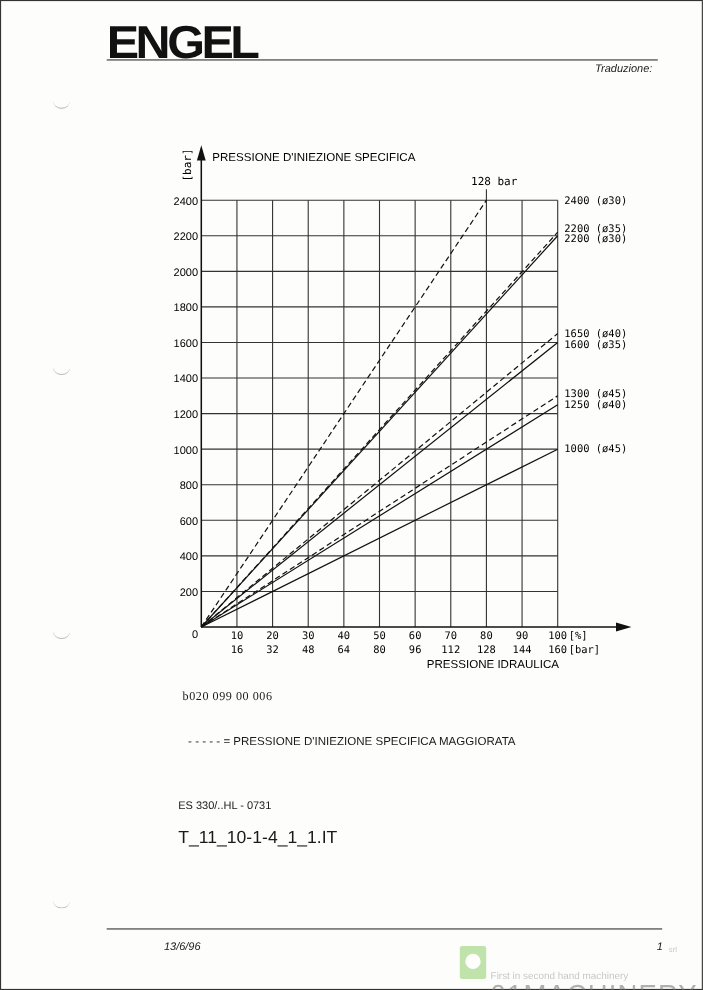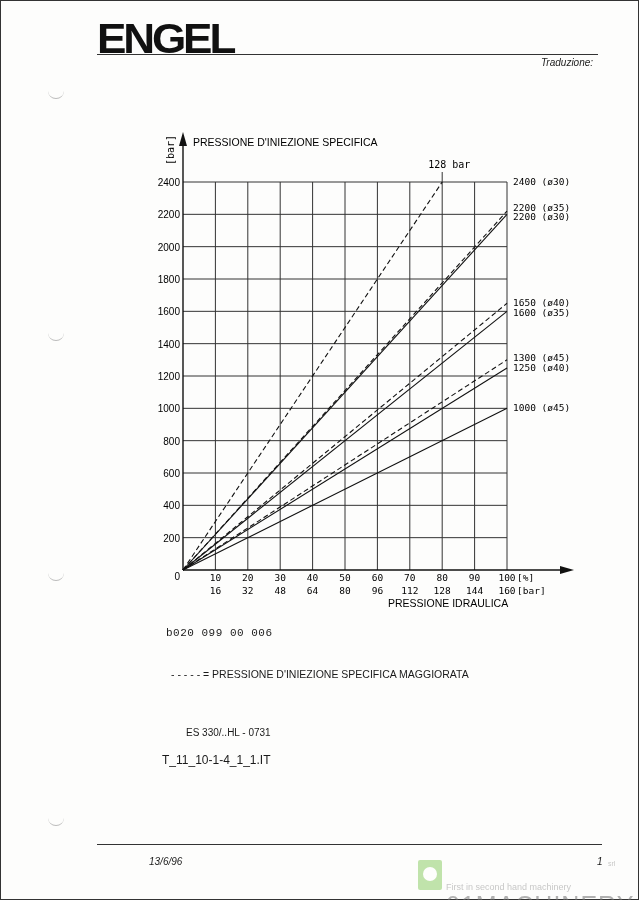--- a/index.html
+++ b/index.html
@@ -3,25 +3,25 @@
 <meta charset="utf-8">
 <style>
   html, body { margin:0; padding:0; }
   body { width:639px; height:900px; background:#fdfdfc; position:relative; overflow:hidden; font-family:"Liberation Sans", sans-serif; color:#1a1a1a; }
   .frame { position:absolute; left:0; top:0; width:637px; height:898px; border:1px solid #333; }
   .logo { position:absolute; left:97px; top:18px; font-family:"Liberation Sans", sans-serif; font-weight:bold; font-size:42px; letter-spacing:-3px; line-height:1; color:#111; transform:scaleX(1.05); transform-origin:left; }
   .hdr-rule { position:absolute; left:97px; top:54px; width:501px; height:1px; background:#333; }
   .translation { position:absolute; left:541px; top:57px; font-size:10px;font-style:italic; }
   .punch { position:absolute; left:48px; width:16px; height:10px; border-bottom:1px solid #bbb; border-radius:0 0 10px 10px; }
   svg.chart { position:absolute; left:0; top:0; }
-  .mono { font-family:Liberation Mono, monospace; }
+  .mono { font-family:Liberation Serif, serif; }
   .code { position:absolute; left:166px; top:627px; font-size:11px; letter-spacing:0.5px; }
   .legend { position:absolute; left:171px; top:668px; font-size:10.5px; }
-  .es { position:absolute; left:162px; top:727px; font-size:10px;margin-left:24px; }
-  .tfile { position:absolute; left:162px; top:753px; font-size:12px; }
+  .es { position:absolute; left:162px; top:727px; font-size:10px; }
+  .tfile { position:absolute; left:162px; top:753px; font-size:16px; }
   .foot-rule { position:absolute; left:97px; top:844px; width:505px; height:1px; background:#333; }
   .date { position:absolute; left:101px; top:856px; font-size:10px; font-style:italic;margin-left:48px; }
   .pageno { position:absolute; left:597px; top:856px; font-size:10px; font-style:italic; }
   .wm { position:absolute; left:418px; top:858px; width:200px; height:36px; opacity:0.55; }
   .wm .box { position:absolute; left:0; top:2px; width:24px; height:30px; background:#8fcf6a; border-radius:2px; }
   .wm .box::after { content:""; position:absolute; left:5px; top:7px; width:14px; height:14px; border-radius:50%; background:#fff; }
   .wm .name { position:absolute; left:28px; top:-2px; font-size:25px; color:#737373; letter-spacing:1px;margin-top:35px; }
   .wm .tag { position:absolute; left:28px; top:24px; font-size:9px; color:#9a9a9a; }
   .wm .srl { position:absolute; left:190px; top:2px; font-size:7px; color:#9a9a9a; }
 </style>

